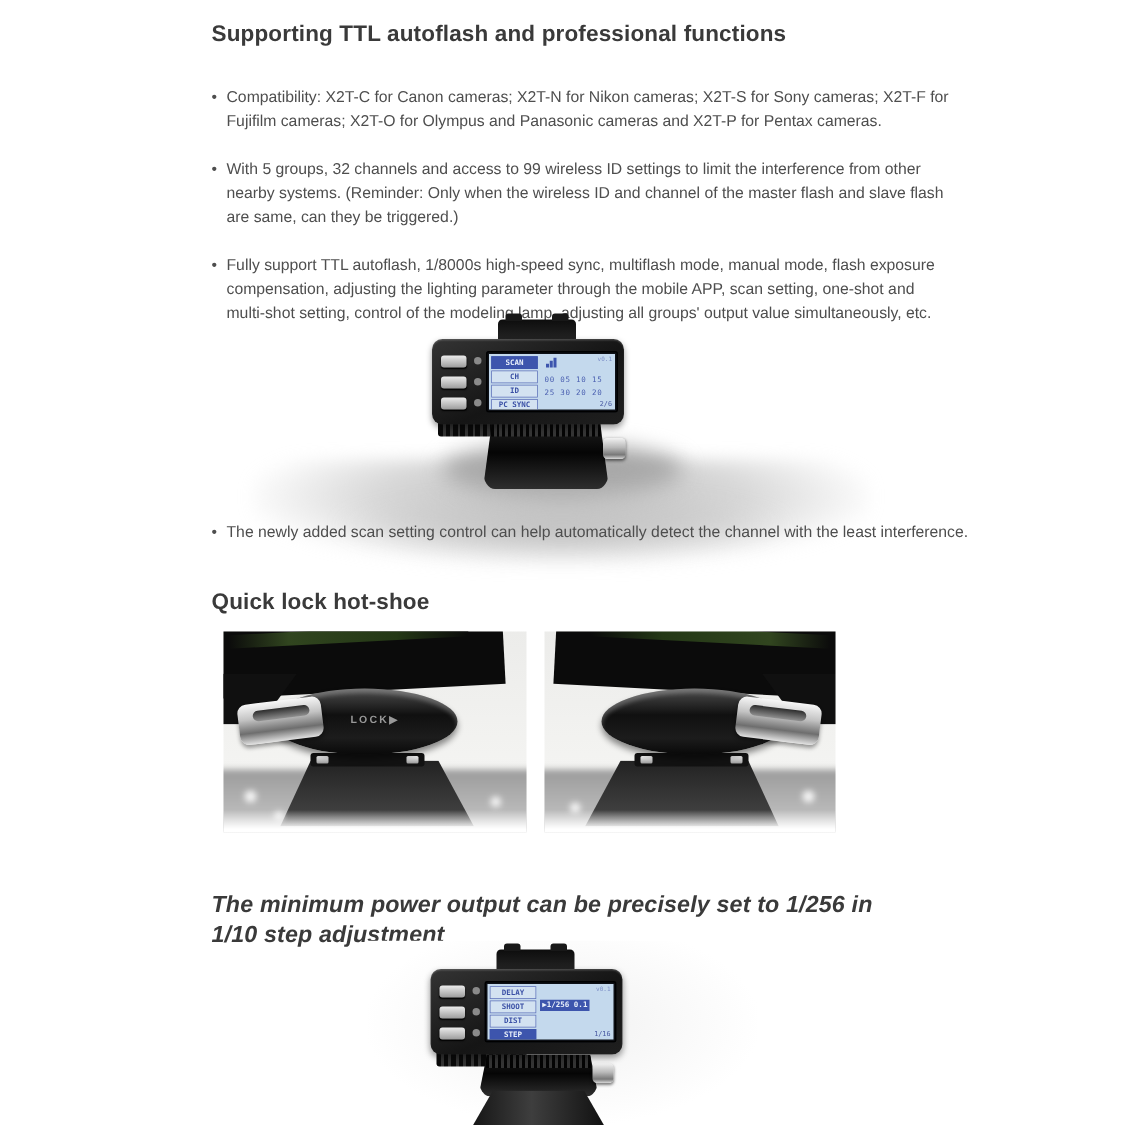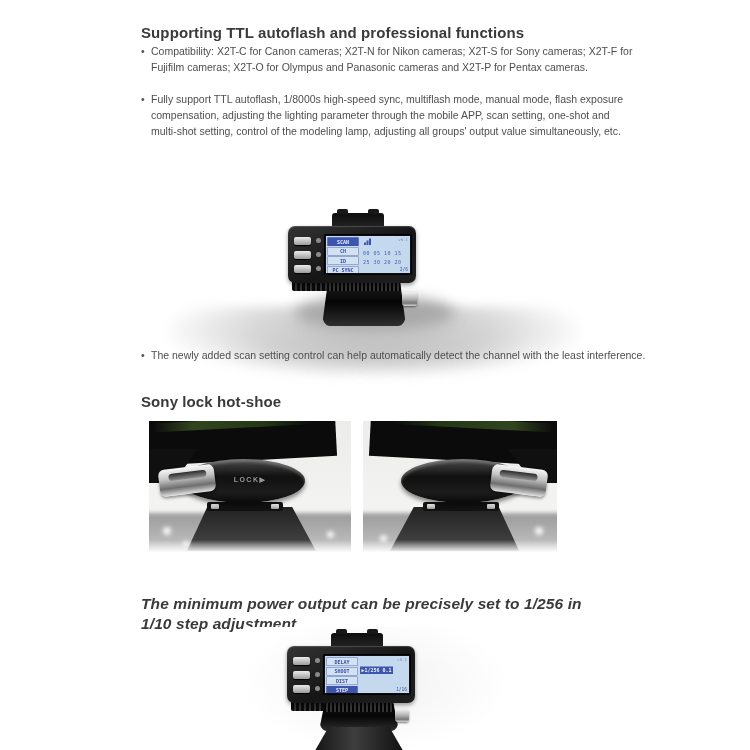--- a/index.html
+++ b/index.html
@@ -6,28 +6,28 @@
   body{
     width:750px;height:750px;position:relative;background:#ffffff;overflow:hidden;
     font-family:"Liberation Sans", sans-serif;
   }
 
   
   .h2{
     position:absolute;left:141px;font-size:15px;font-weight:bold;color:#3a3a3a;
     letter-spacing:.1px;line-height:20px;
   }
-  #h-sec1{top:11px;width:500px;}
+  #h-sec1{top:1px;width:500px;}
   #h-sec2{top:380px;width:400px;}
   #h-sec3{top:581px;width:470px;font-size:15.5px;font-style:italic;}
 
   .bullets{position:absolute;left:140px;top:43px;width:498px;}
   .bullet{
     position:relative;padding-left:11px;margin-bottom:16px;
-    font-size:10.5px;line-height:16px;color:#4e4e4e;
+    font-size:10.5px;line-height:16px;color:#4e4e4e;margin-top:14px;
   }
   .bullet::before{content:"•";position:absolute;left:1px;top:0;color:#4e4e4e;}
   #bullet-scan{position:absolute;left:140px;top:347px;width:500px;margin:0;z-index:6;}
 
   
   .photo1{position:absolute;left:150px;top:210px;width:450px;height:162px;}
   .cam-blur-a{position:absolute;left:18px;top:96px;width:412px;height:72px;
     background:radial-gradient(ellipse at 50% 35%, #bdbdbd 0%, #d8d8d8 42%, rgba(255,255,255,0) 74%);
     filter:blur(5px);}
   .cam-blur-b{position:absolute;left:145px;top:86px;width:160px;height:34px;border-radius:50%;
@@ -130,20 +130,21 @@
     background:linear-gradient(90deg,#141414,#3e3e3e 45%,#0f0f0f);
     clip-path:polygon(17% 0,83% 0,98% 100%,2% 100%);}
 </style>
 </head>
 <body>
 
 <h2 class="h2" id="h-sec1">Supporting TTL autoflash and professional functions</h2>
 
 <div class="bullets">
   <div class="bullet">Compatibility: X2T-C for Canon cameras; X2T-N for Nikon cameras; X2T-S for Sony cameras; X2T-F for Fujifilm cameras; X2T-O for Olympus and Panasonic cameras and X2T-P for Pentax cameras.</div>
+  <div class="bullet">With 5 groups, 32 channels and access to 99 wireless ID settings to limit the interference from other nearby systems. (Reminder: Only when the wireless ID and channel of the master flash and slave flash are same, can they be triggered.)</div>
   <div class="bullet">Fully support TTL autoflash, 1/8000s high-speed sync, multiflash mode, manual mode, flash exposure compensation, adjusting the lighting parameter through the mobile APP, scan setting, one-shot and multi-shot setting, control of the modeling lamp, adjusting all groups' output value simultaneously, etc.</div>
 </div>
 
 <div class="photo1">
   <div class="cam-blur-a"></div>
   <div class="cam-blur-b"></div>
   <div class="cam-blur-c"></div>
 
   <div class="foot" style="left:142px;top:70px;width:60px;"></div>
   <div class="mount-col" style="left:172px;top:72px;width:84px;height:44px;">
@@ -178,21 +179,21 @@
           <div class="lcd-ver">v0.1</div>
           <div class="lcd-page">2/6</div>
         </div>
       </div>
     </div>
   </div>
 </div>
 
 <div class="bullet" id="bullet-scan">The newly added scan setting control can help automatically detect the channel with the least interference.</div>
 
-<h2 class="h2" id="h-sec2">Sony lock hot-shoe</h2>
+<h2 class="h2" id="h-sec2">Quick lock hot-shoe</h2>
 
 <div class="lockimg" id="lock-left">
   <div class="scene">
     <div class="slab">
         <div class="slab-green"></div>
       </div>
     <div class="wing"></div>
     <div class="cam-body"></div>
     <div class="prism"></div>
     <div class="bokeh" style="left:14px;top:106px;width:8px;height:8px;"></div>

